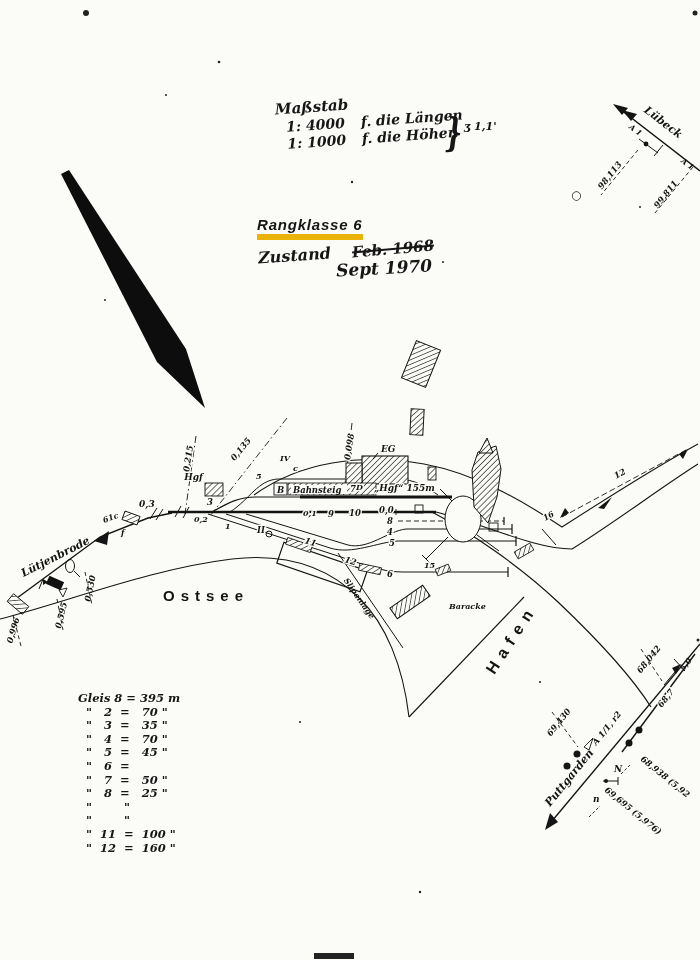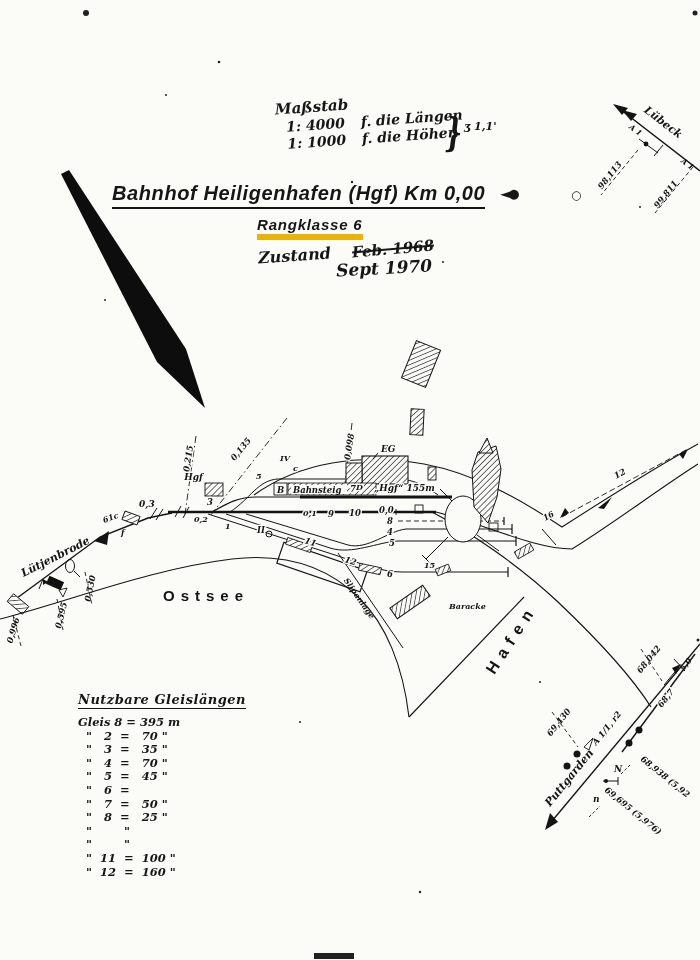--- a/index.html
+++ b/index.html
@@ -273,32 +273,27 @@
       <span>f. die Längen</span>
     </div>
     <div class="r">
       <span class="v">1: 1000</span>
       <span>f. die Höhen</span>
     </div>
   </div>
   <div class="brace">}</div>
   <div class="brace-note">ʒ 1,1'</div>
 
-  <div class="title-row">
-    <span class="title-text">Bahnhof Heiligenhafen (Hgf) Km 0,00</span>
-    <span class="title-sym">◄●</span>
-  </div>
   <div class="title-circle">○</div>
   <div class="subtitle">Rangklasse 6</div>
   <div class="status-label hw">Zustand</div>
   <div class="status-old hw">Feb. 1968</div>
   <div class="status-new hw">Sept 1970</div>
 
   <div class="gltable">
-    <div class="t-title">Nutzbare Gleislängen</div>
     <div class="t-row">Gleis 8 = 395 m</div>
     <div class="t-row">  "   2  =   70 "</div>
     <div class="t-row">  "   3  =   35 "</div>
     <div class="t-row">  "   4  =   70 "</div>
     <div class="t-row">  "   5  =   45 "</div>
     <div class="t-row">  "   6  =</div>
     <div class="t-row">  "   7  =   50 "</div>
     <div class="t-row">  "   8  =   25 "</div>
     <div class="t-row">  "        "</div>
     <div class="t-row">  "        "</div>

